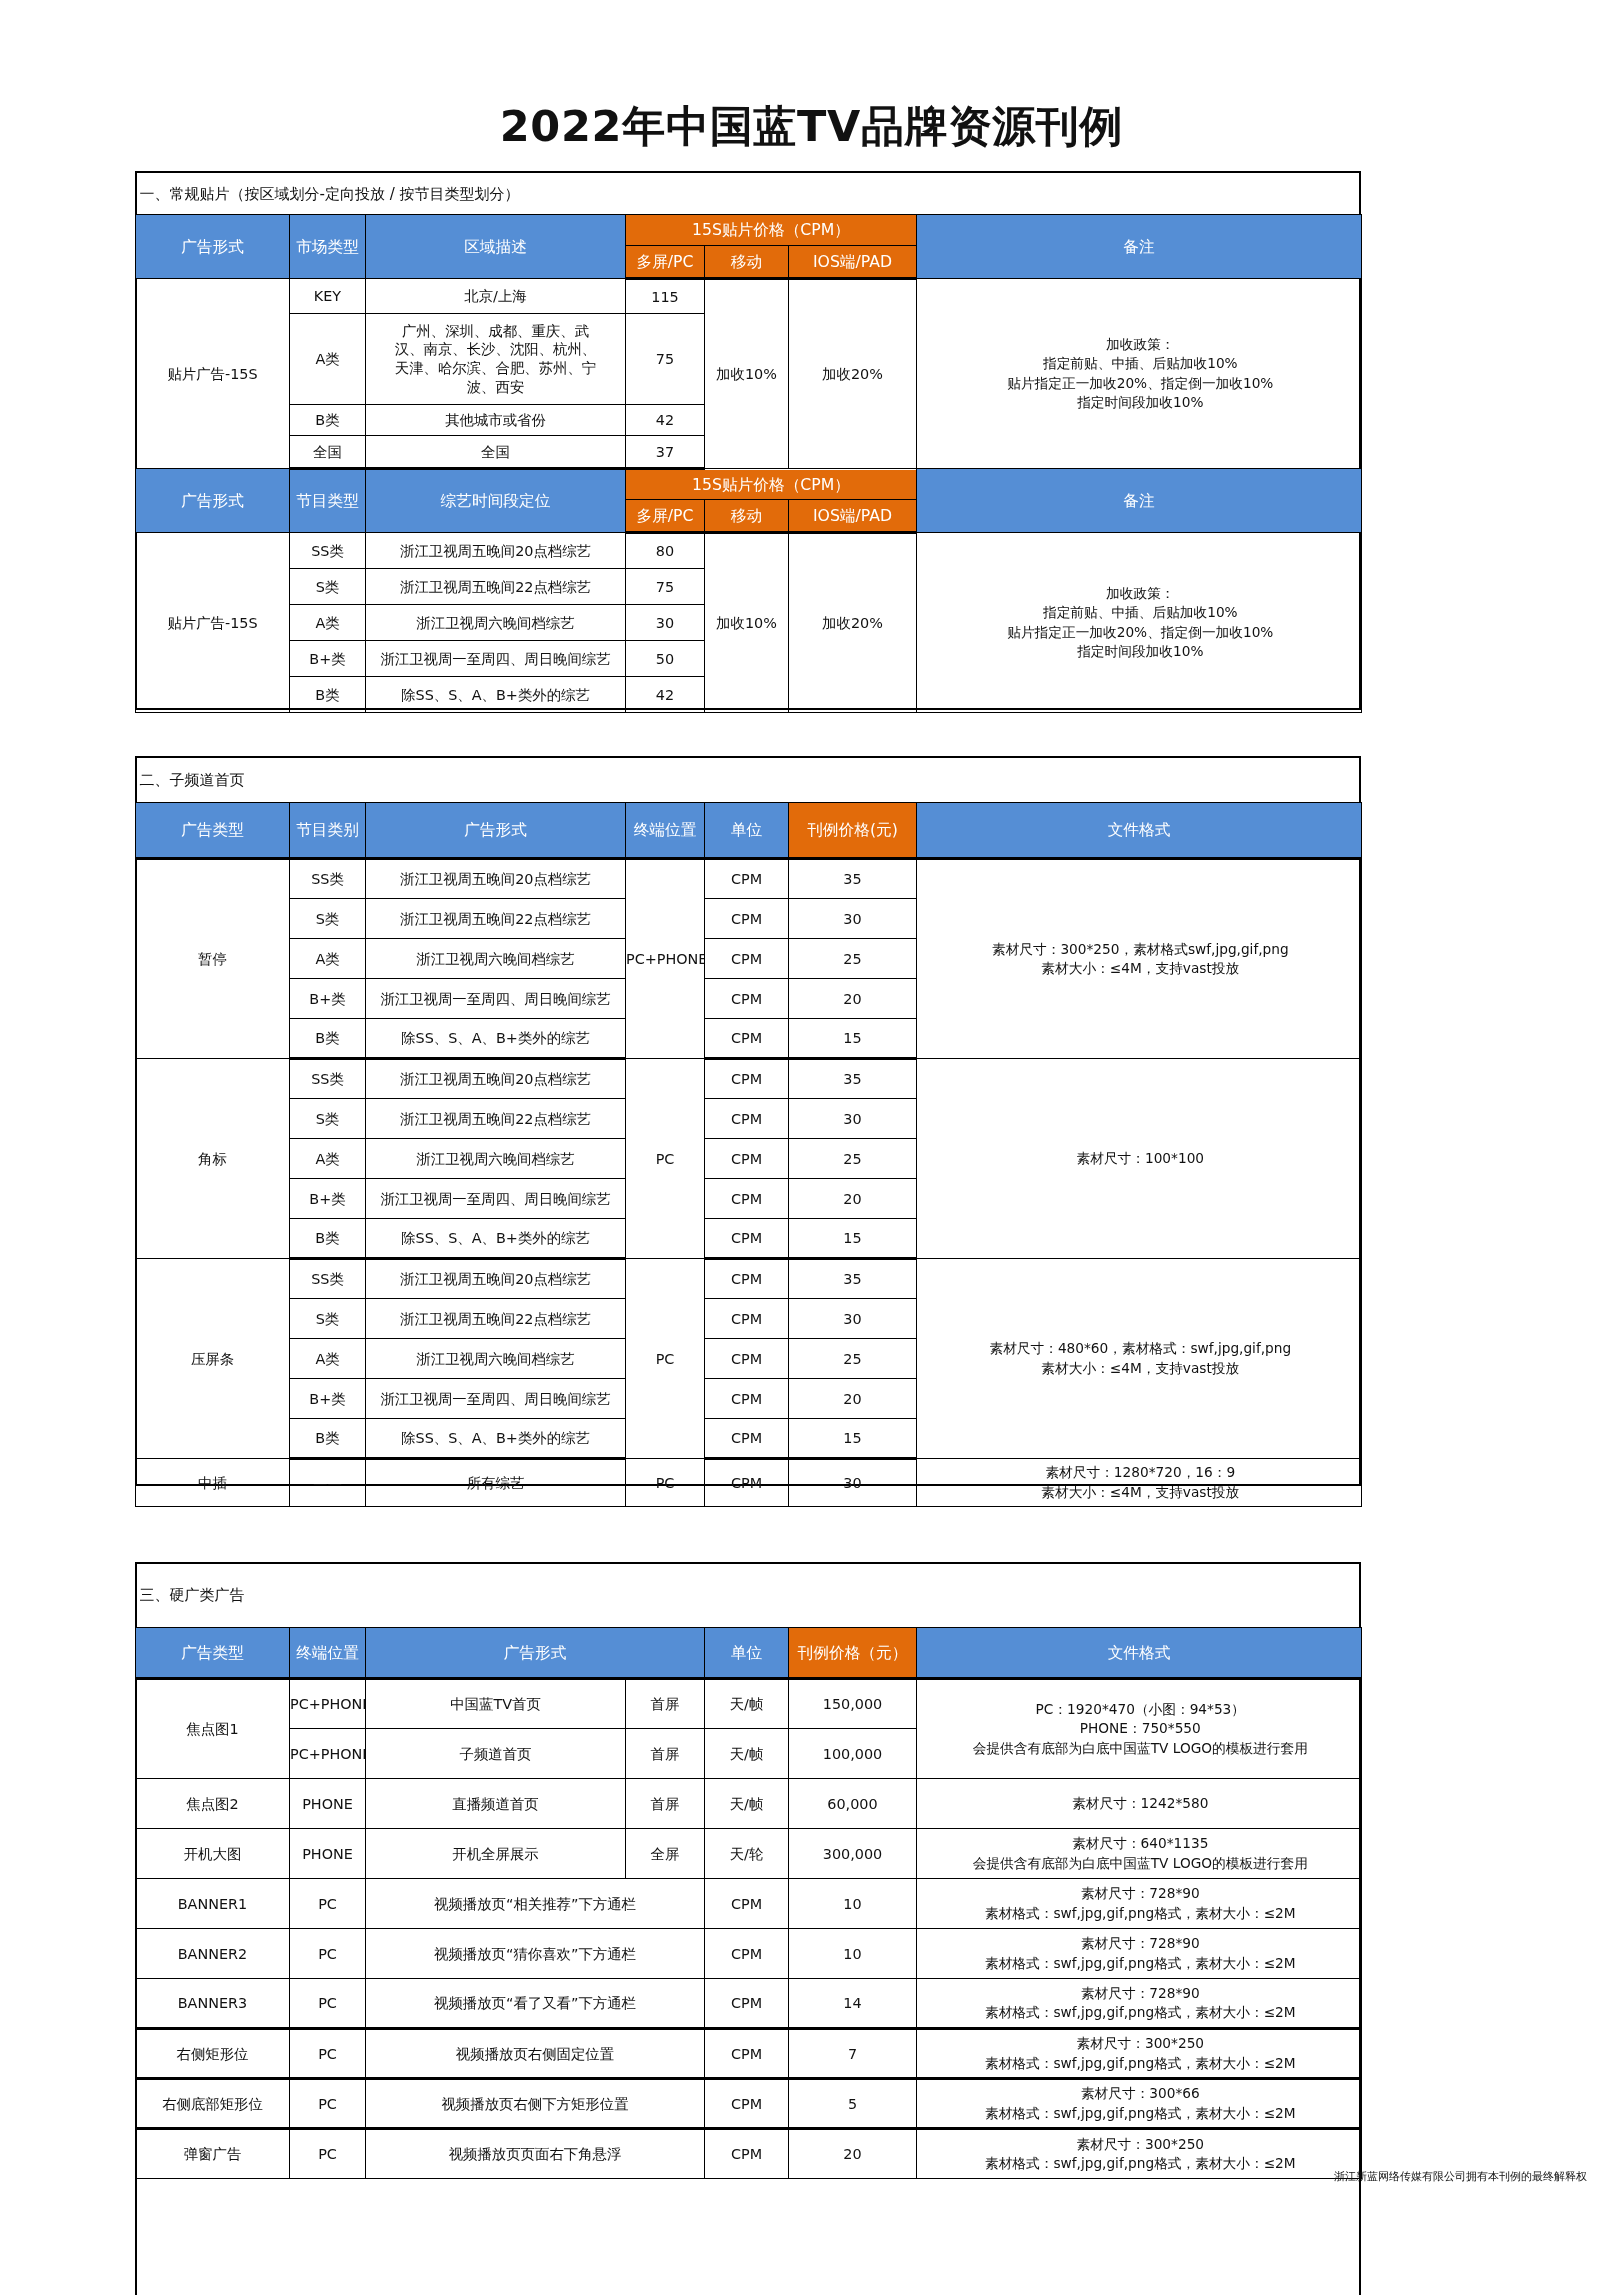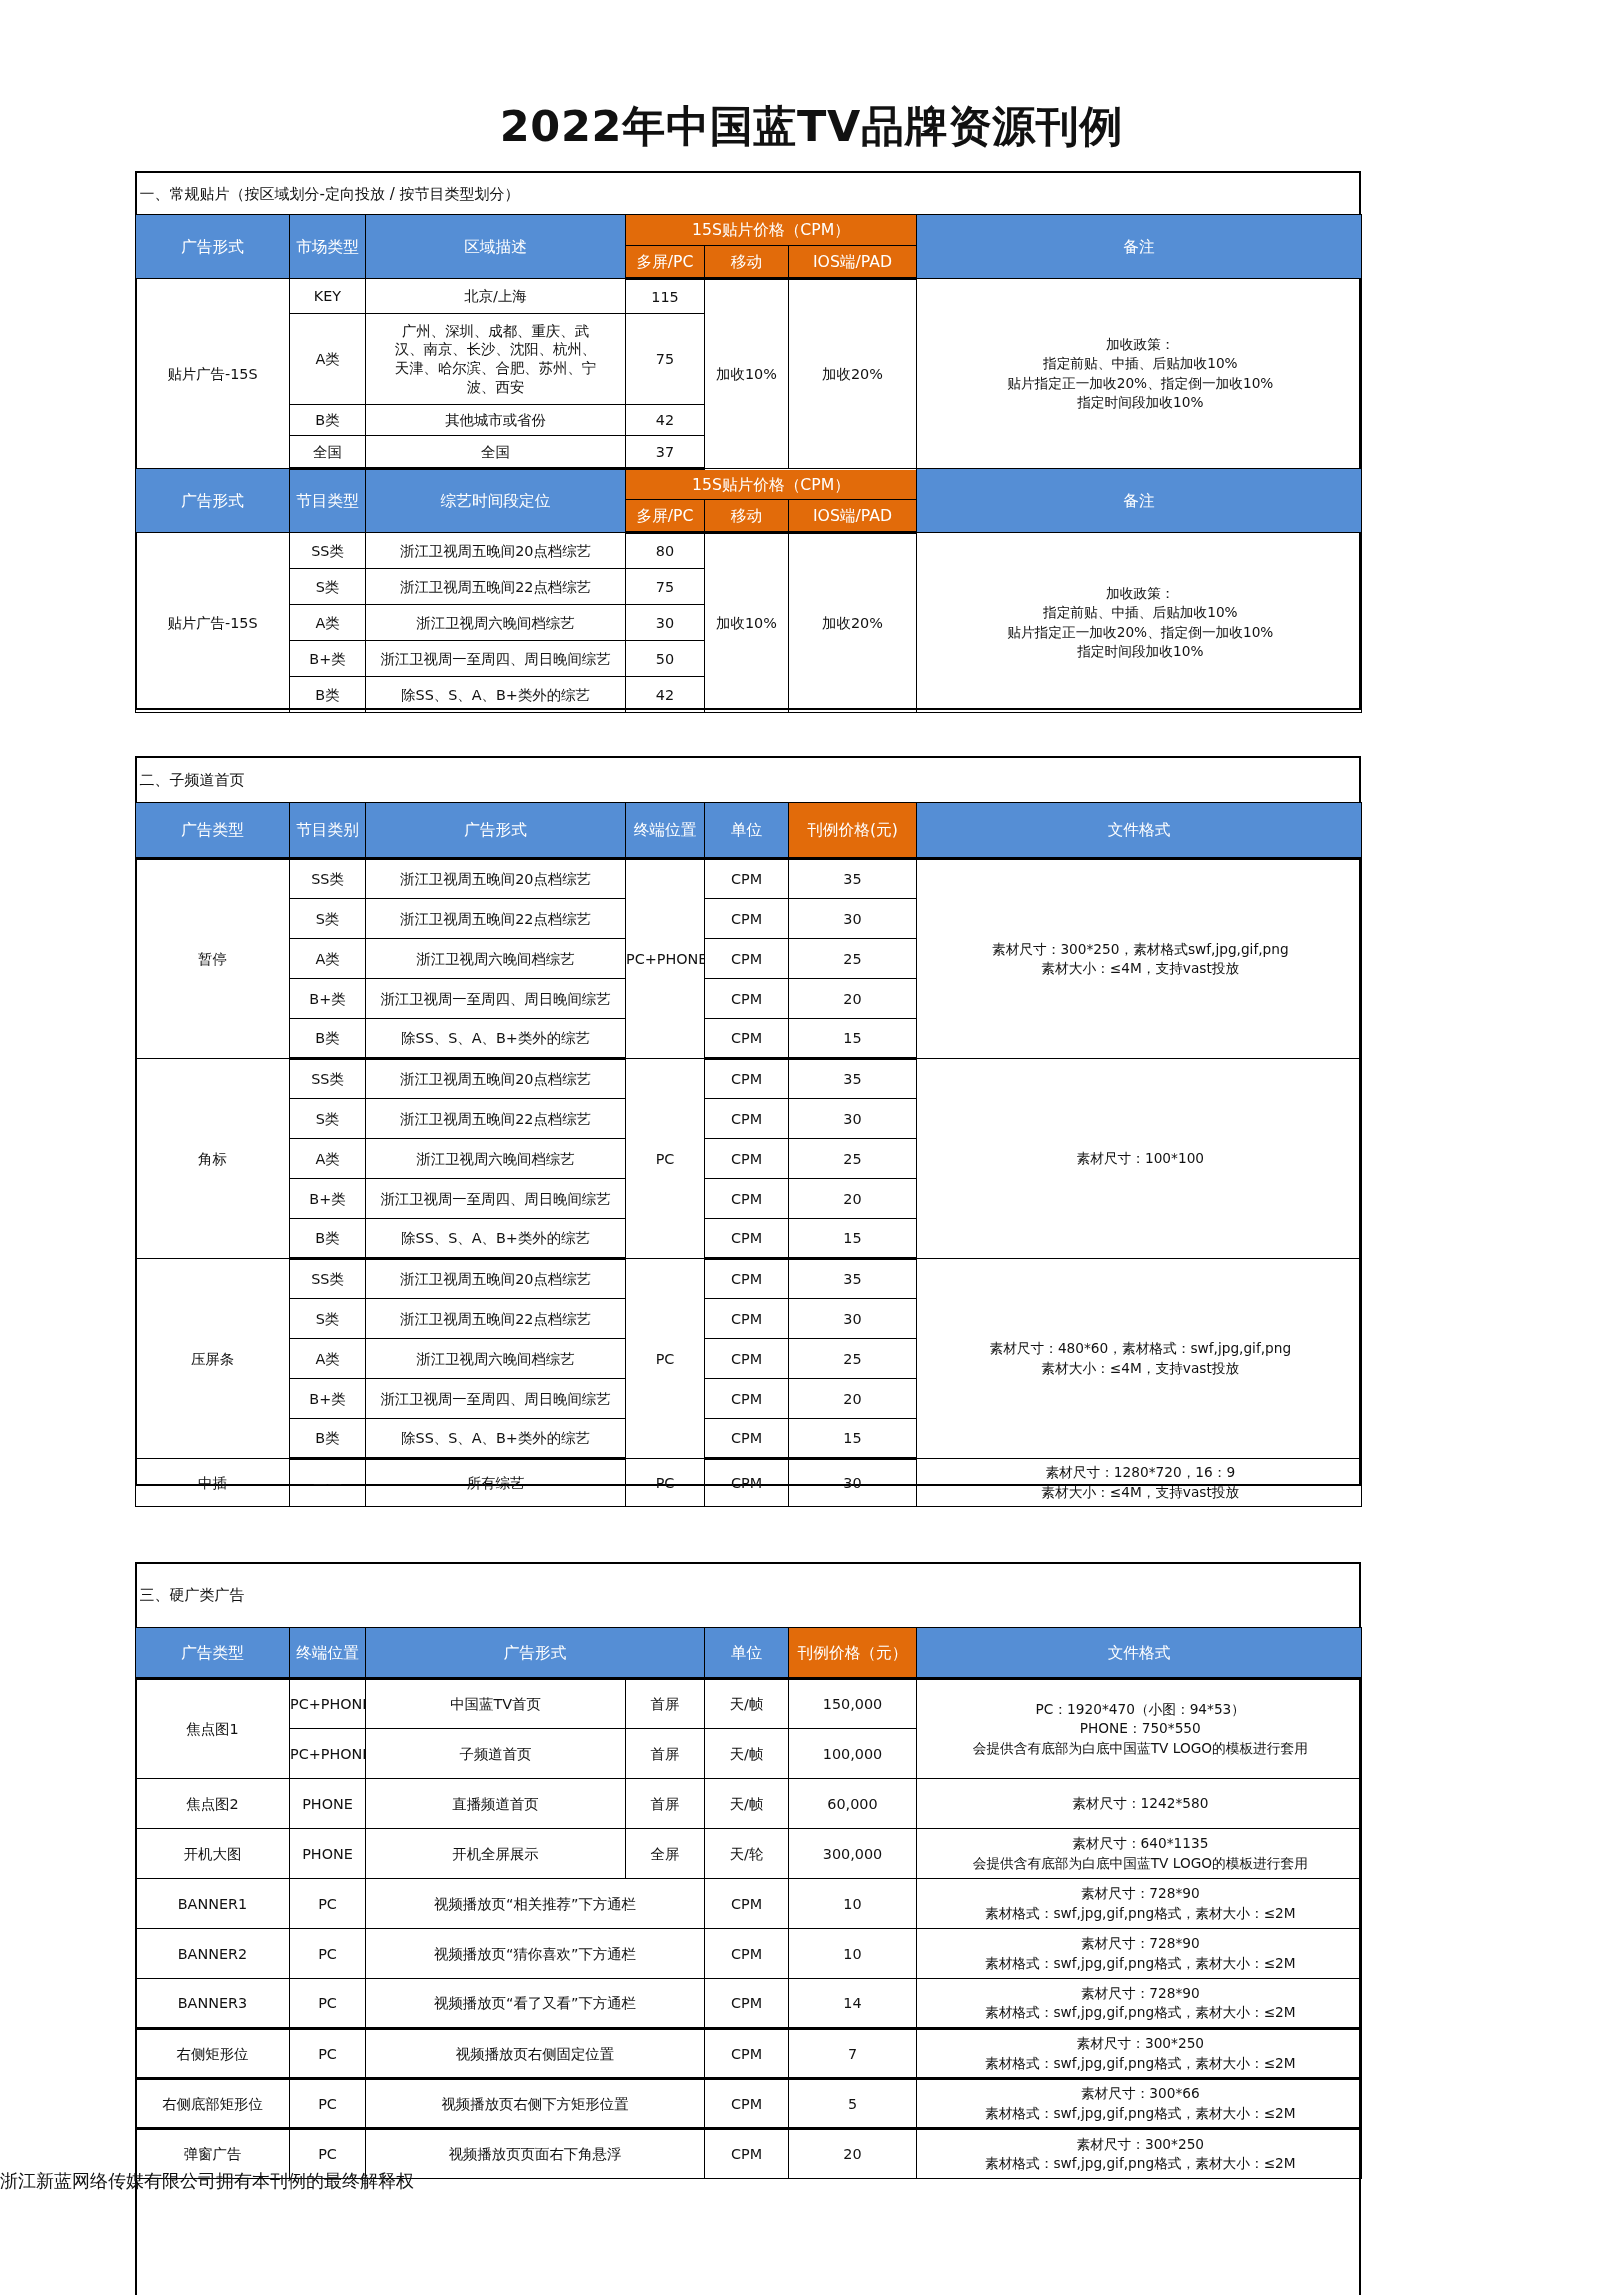--- a/index.html
+++ b/index.html
@@ -6,21 +6,21 @@
   body { width:1623px; height:2295px; position:relative; font-family:"Liberation Sans","DejaVu Sans",sans-serif; color:#111; }
   .title { position:absolute; left:0; width:1623px; top:98px; text-align:center; font-size:43px; font-weight:bold; letter-spacing:0.7px; font-family:"DejaVu Sans","Liberation Sans",sans-serif; }
   .section { position:absolute; left:135px; width:1226px; border:2px solid #000; box-sizing:border-box; background:#fff; }
   .sec-title { position:absolute; left:2.6px; font-size:15px; font-family:"DejaVu Sans",sans-serif;text-align:right; }
   table { position:absolute; left:-2px; border-collapse:collapse; table-layout:fixed; }
   td, th { border:1.3px solid #000; text-align:center; vertical-align:middle; padding:0; font-size:14.4px; font-family:"DejaVu Sans","Liberation Sans",sans-serif; font-weight:normal; overflow:hidden; line-height:1.25; }
   th { color:#fff; background:#558ed5; font-size:15.7px; }
   th.org { background:#e26b0a; }
   td.note { text-align:center; padding-left:2.6px; font-size:13.7px; line-height:1.4; }
   tr.thick > td, tr.thick > th { border-bottom:3.3px solid #000;margin-left:8px; }
-  .footer { position:absolute; top:2169px; left:0; width:1587px; text-align:left; font-size:18px; font-family:"DejaVu Sans",sans-serif; }
+  .footer { position:absolute; top:2169px; left:0; width:1587px; text-align:right; font-size:11px; font-family:"DejaVu Sans",sans-serif; }
 </style>
 </head>
 <body>
 
 <div class="title">2022年中国蓝TV品牌资源刊例</div>
 
 <div class="section" style="top:171px;height:539px;">
   <div class="sec-title" style="top:11.8px;">一、常规贴片（按区域划分-定向投放 / 按节目类型划分）</div>
   <table style="top:41px;width:1226px;">
     <colgroup>

